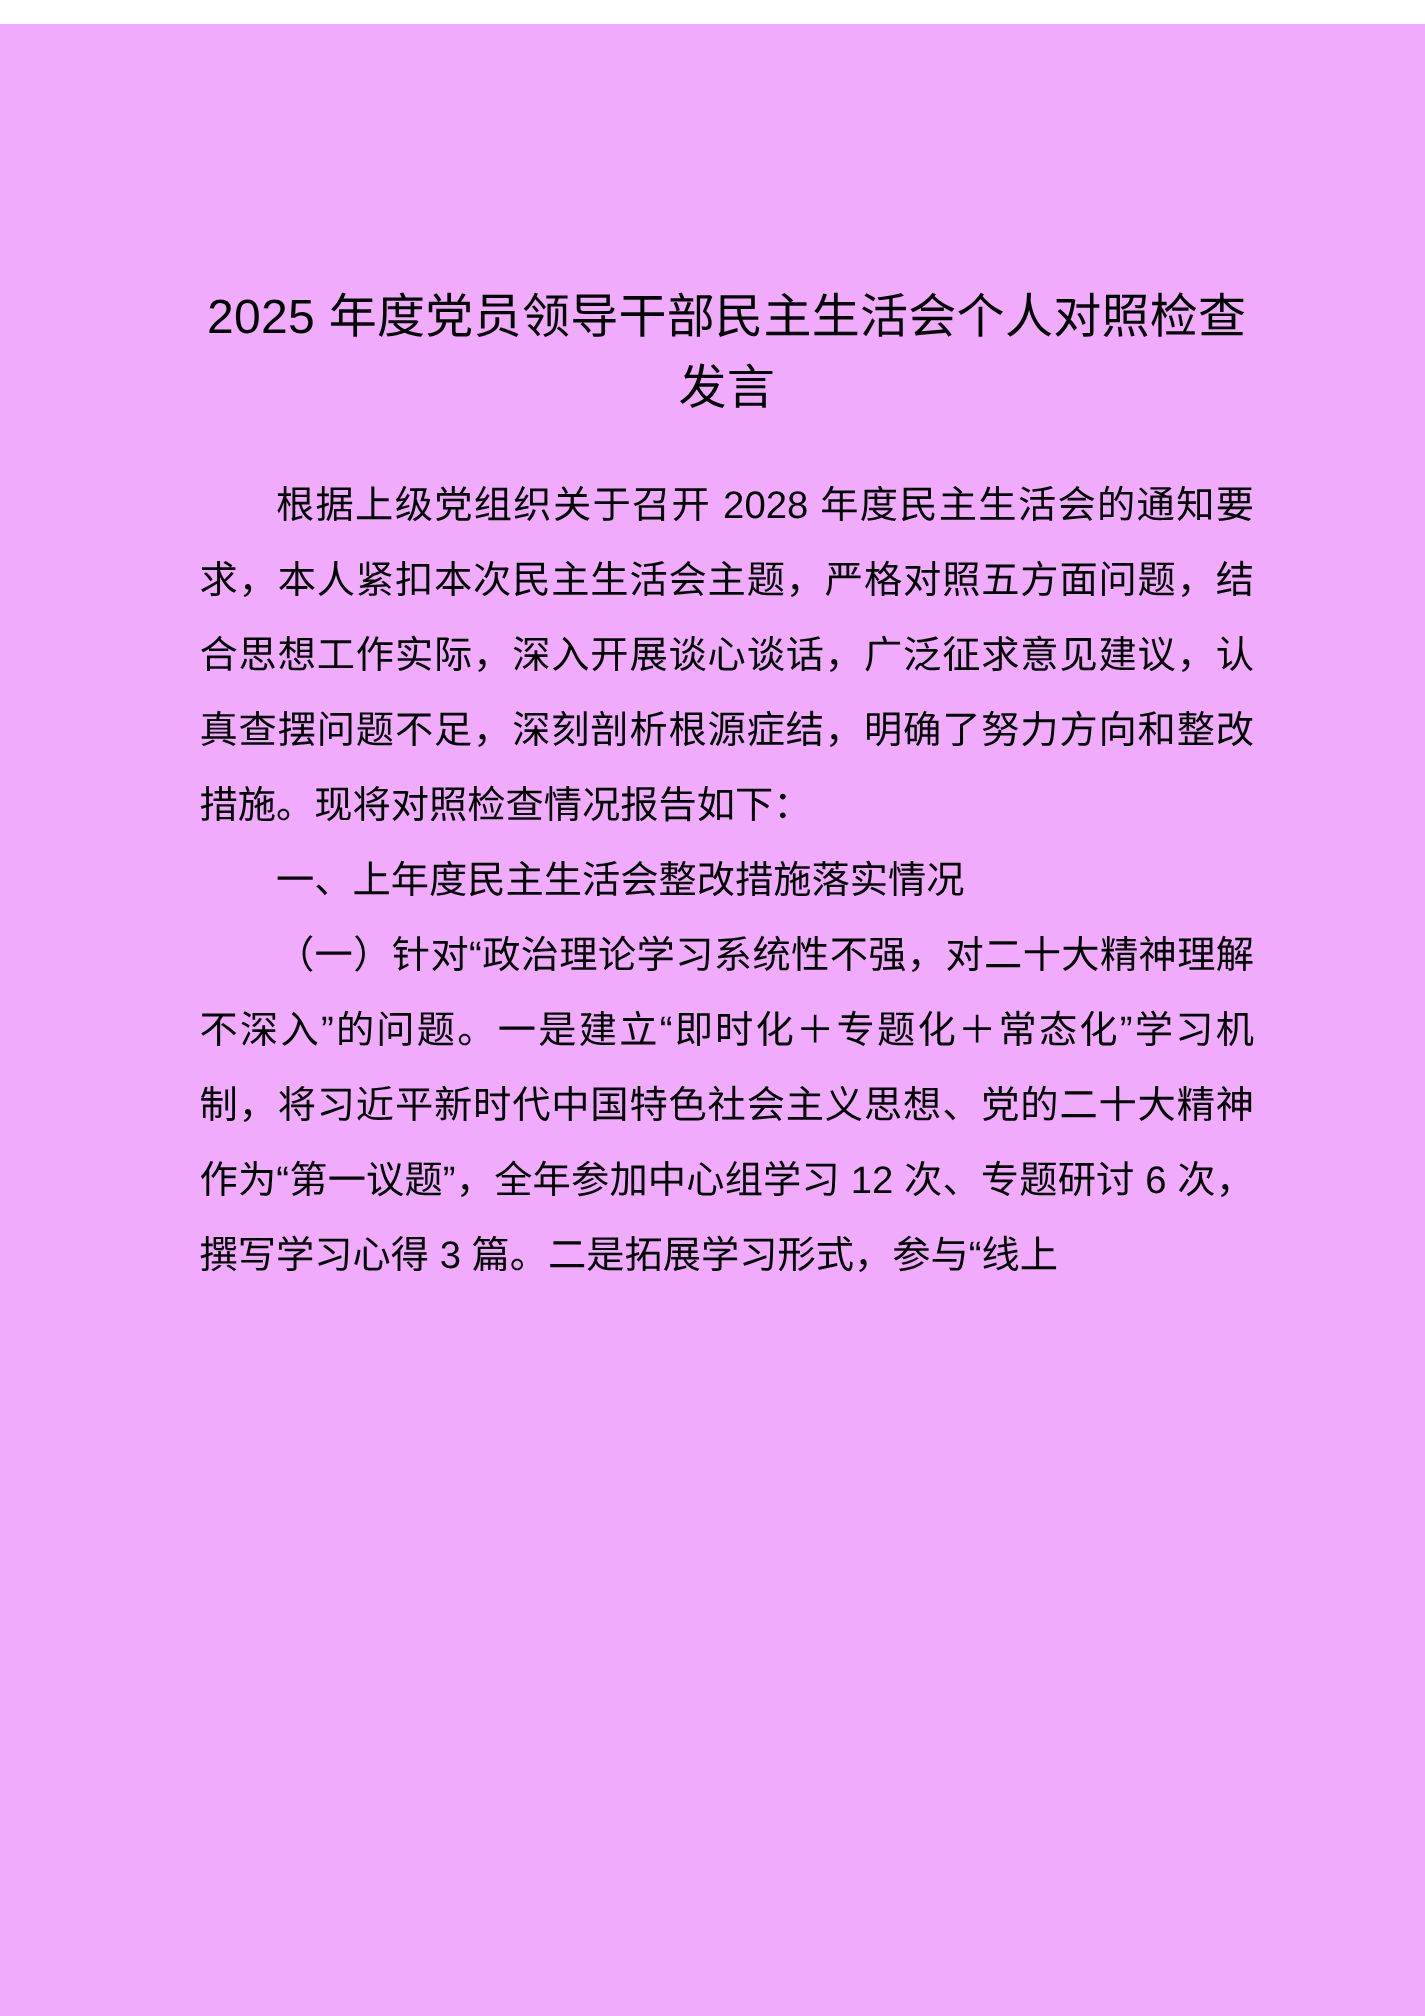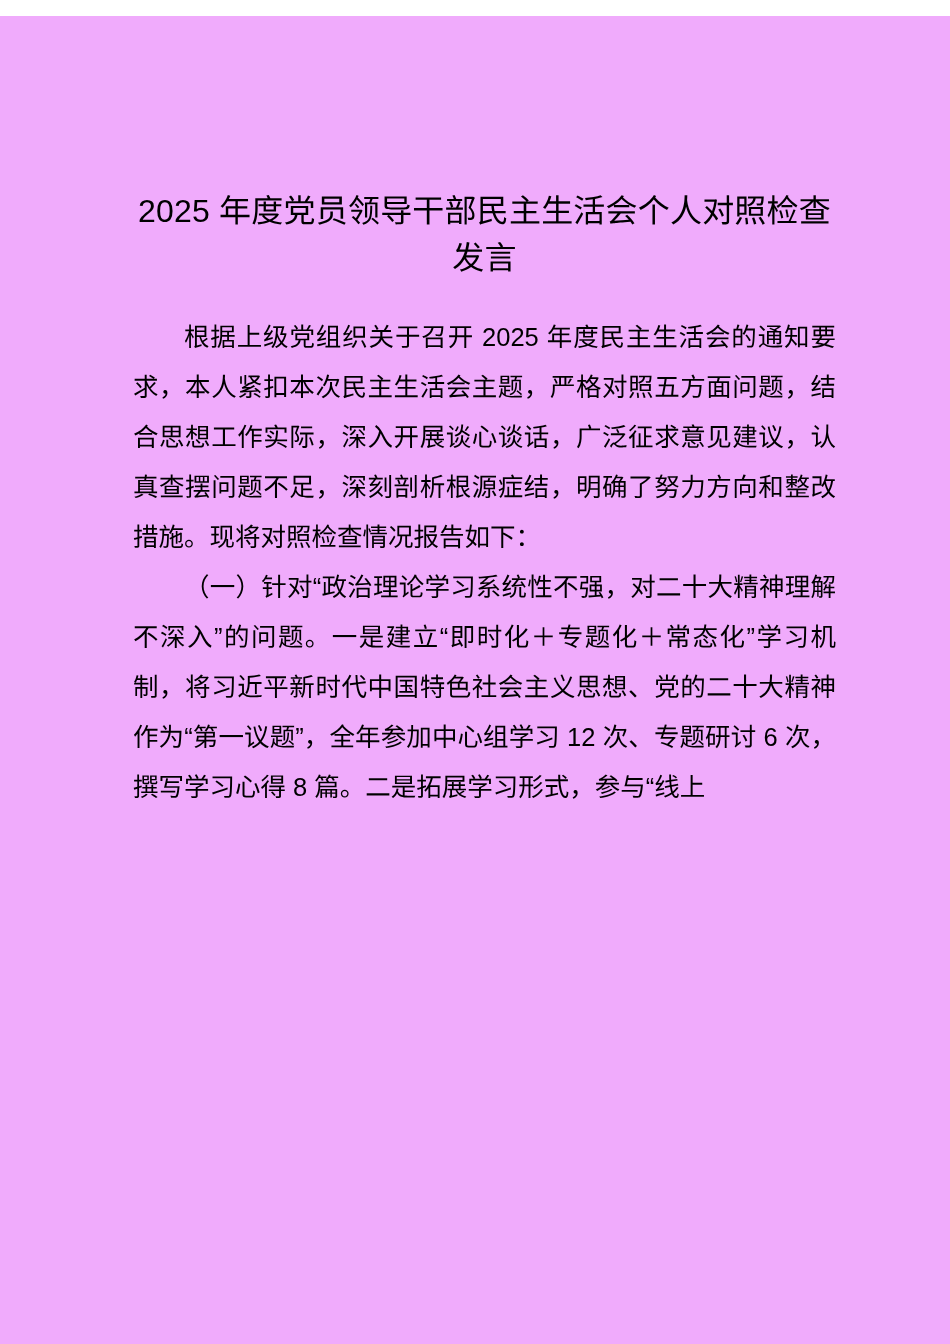--- a/index.html
+++ b/index.html
@@ -66,20 +66,21 @@
   }
 </style>
 </head>
 <body>
 
 <div class="page">
   <div class="content">
 
     <h1 class="doc-title">2025 年度党员领导干部民主生活会个人对照检查发言</h1>
 
-    <p class="para indent para-first">根据上级党组织关于召开 2025 年度民主生活会的通知要求，本人紧扣本次民主生活会主题，严格对照五方面问题，结合思想工作实际，深入开展谈心谈话，广泛征求意见建议，认真查摆问题不足，深刻剖析根源症结，明确了努力方向和整改措施。现将对照检查情况报告如下：</p>
+    <p class="para indent para-first">根据上级党组织关于召开 2028 年度民主生活会的通知要求，本人紧扣本次民主生活会主题，严格对照五方面问题，结合思想工作实际，深入开展谈心谈话，广泛征求意见建议，认真查摆问题不足，深刻剖析根源症结，明确了努力方向和整改措施。现将对照检查情况报告如下：</p>
+
+    <p class="heading-num">一、上年度民主生活会整改措施落实情况</p>
 
 
-
-    <p class="para indent"><span class="b">（一）针对“政治理论学习系统性不强，对二十大精神理解不深入”的问题。</span><span>一是建立“即时化＋专题化＋常态化”学习机制，将习近平新时代中国特色社会主义思想、党的二十大精神作为“第一议题”，全年参加中心组学习 12 次、专题研讨 6 次，撰写学习心得 8 篇。二是拓展学习形式，参与“线上</span></p>
+    <p class="para indent"><span class="b">（一）针对“政治理论学习系统性不强，对二十大精神理解不深入”的问题。</span><span>一是建立“即时化＋专题化＋常态化”学习机制，将习近平新时代中国特色社会主义思想、党的二十大精神作为“第一议题”，全年参加中心组学习 12 次、专题研讨 6 次，撰写学习心得 3 篇。二是拓展学习形式，参与“线上</span></p>
 
   </div>
 </div>
 
 </body></html>

